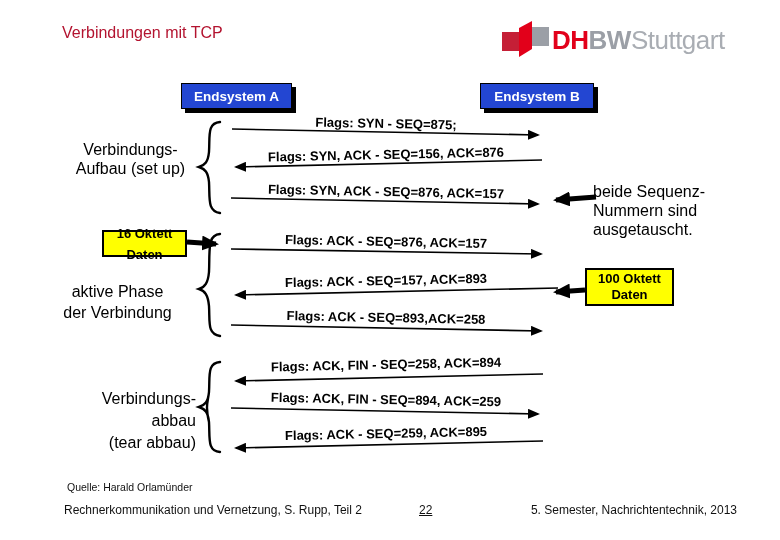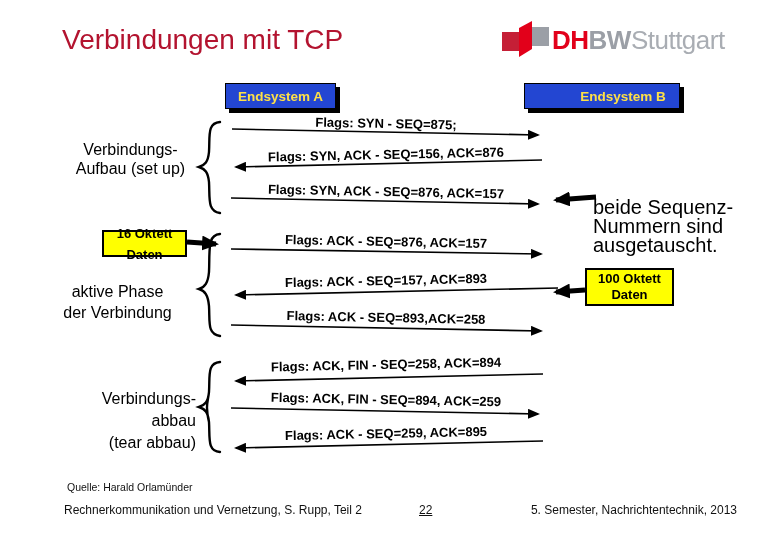--- a/index.html
+++ b/index.html
@@ -7,58 +7,57 @@
     width:780px;height:540px;position:relative;overflow:hidden;
     background:#ffffff;
     font-family:"Liberation Sans","DejaVu Sans",sans-serif;
     color:#000;
   }
   .abs{position:absolute;}
 
   
   #slide-title{
     left:62px;top:24px;
-    font-size:28px;color:#B3132F;letter-spacing:0px;
+    font-size:16px;color:#B3132F;letter-spacing:0px;
     white-space:nowrap;
   }
 
   
   #logo{left:500px;top:18px;width:245px;height:44px;}
   #logo-mark{position:absolute;left:1px;top:0;}
   #logo-text{position:absolute;left:52px;top:7px;font-size:26px;white-space:nowrap;letter-spacing:-0.5px;}
   #logo-text .dh{color:#E2001A;font-weight:bold;}
   #logo-text .bw{color:#9B9FA6;font-weight:bold;}
   #logo-text .city{color:#A9ADB3;font-weight:normal;}
 
   
   .endsys{
-    background:#2346D2;color:#fde047;border:1px solid #000;
+    background:#2346D2;color:#ffffff;border:1px solid #000;
     box-shadow:4px 4px 0 #000;
     font-weight:bold;font-size:13.5px;text-align:center;
     display:flex;align-items:center;justify-content:center;
     white-space:nowrap;
-    margin-left:44px;
   }
   #endsys-a{left:181px;top:83px;width:109px;height:24px;}
-  #endsys-b{left:480px;top:83px;width:112px;height:24px;padding-left:42px;}
+  #endsys-b{left:480px;top:83px;width:112px;height:24px;}
 
   
   .msg{
     left:386px;white-space:nowrap;
     font-weight:bold;font-size:13px;
     transform:translateX(-50%) rotate(1.1deg);
   }
   .msg.left{transform:translateX(-50%) rotate(-1.2deg);}
 
   
   .phase{font-size:16px;line-height:20px;color:#000;}
   #phase-setup{left:48px;top:140px;width:165px;text-align:center;line-height:19px;}
   #phase-active{left:35px;top:281px;width:165px;text-align:center;line-height:21px;}
   #phase-teardown{left:36px;top:388px;width:160px;text-align:right;line-height:22px;}
-  #note-seq{left:593px;top:182px;width:145px;text-align:left;line-height:19px;font-size:20px;margin-top:16px;}
+  #note-seq{left:593px;top:182px;width:145px;text-align:left;line-height:19px;font-size:16px;}
 
   
   .databox{
     background:#FFFF00;border:2px solid #000;
     font-weight:bold;font-size:13px;line-height:15px;text-align:center;
     display:flex;flex-direction:column;align-items:center;justify-content:center;
     box-sizing:border-box;
   }
   #box16{left:102px;top:230px;width:85px;height:27px;gap:6px;}
   #box100{left:585px;top:268px;width:89px;height:38px;line-height:16px;}

